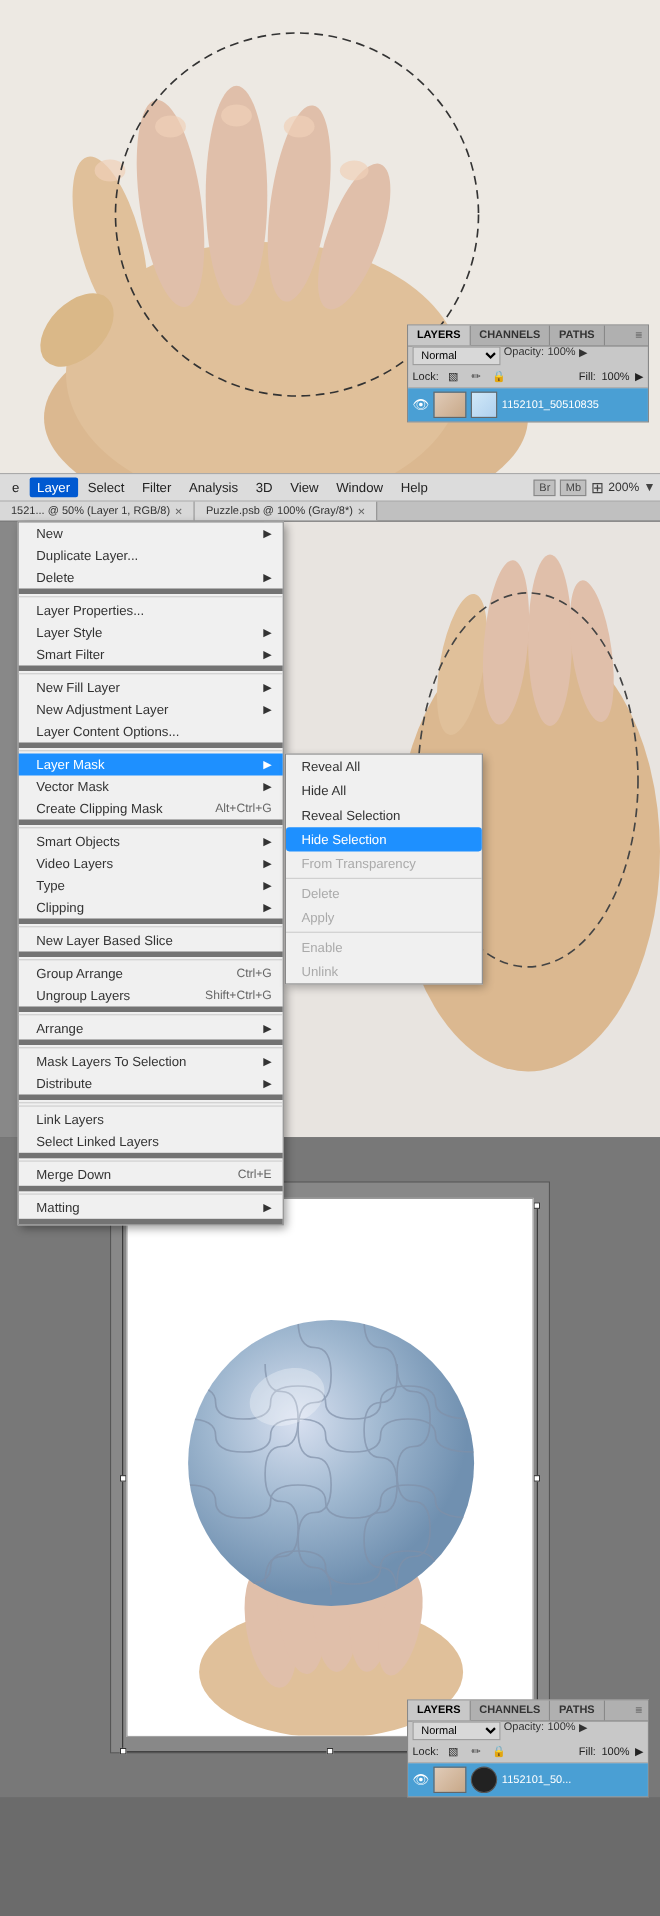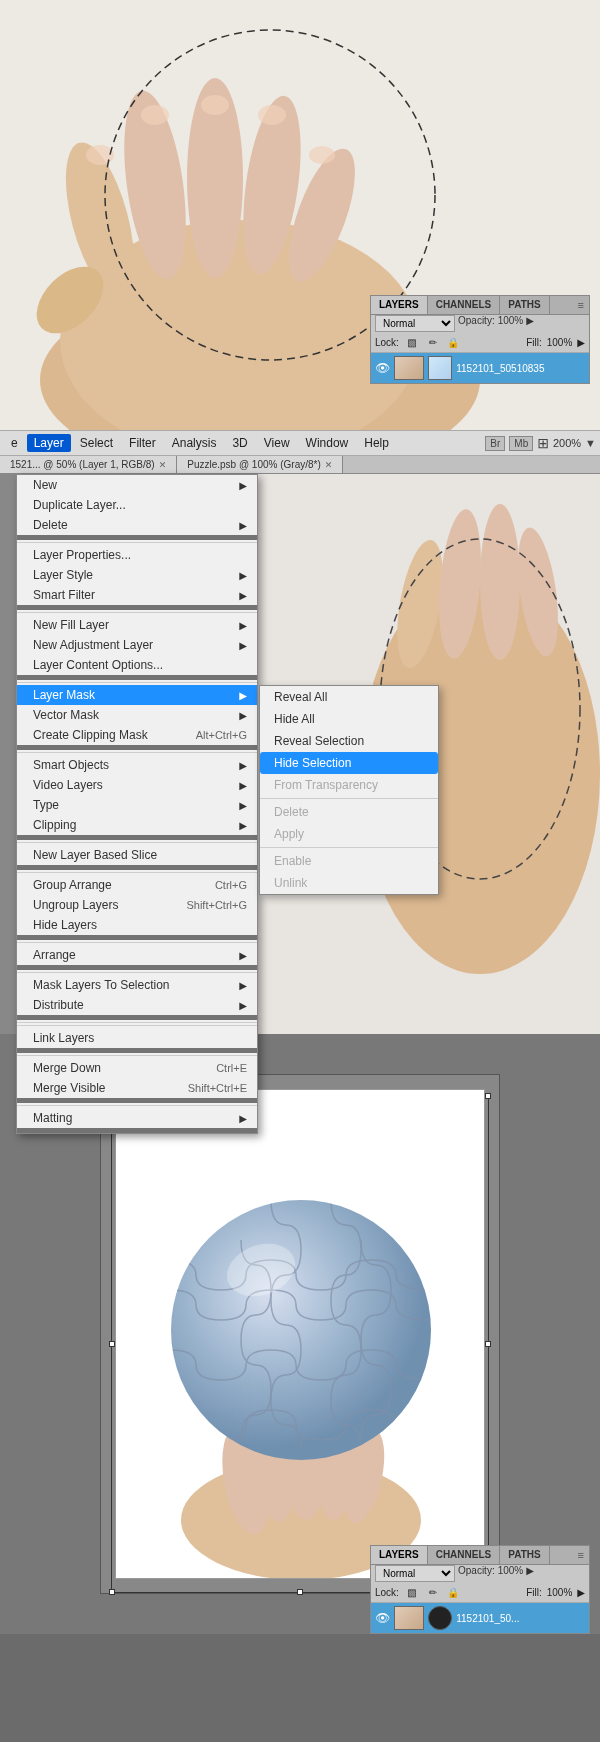--- a/index.html
+++ b/index.html
@@ -578,23 +578,20 @@
 
     <div class="menu-section">
       <div class="menu-entry">
         <span>Group Arrange</span>
         <span class="shortcut">Ctrl+G</span>
       </div>
       <div class="menu-entry">
         <span>Ungroup Layers</span>
         <span class="shortcut">Shift+Ctrl+G</span>
       </div>
-      <div class="menu-entry">
-        <span>Hide Layers</span>
-      </div>
     </div>
     <div class="menu-divider"></div>
 
     <div class="menu-section">
       <div class="menu-entry">
         <span>Arrange</span>
         <span class="arrow">▶</span>
       </div>
     </div>
     <div class="menu-divider"></div>
@@ -609,32 +606,31 @@
         <span class="arrow">▶</span>
       </div>
     </div>
     <div class="menu-divider"></div>
 
     <div class="menu-divider"></div>
 
     <div class="menu-section">
       <div class="menu-entry">
         <span>Link Layers</span>
+      </div>
+      <div class="menu-entry">
+        <span>Select Linked Layers</span>
       </div>
     </div>
     <div class="menu-divider"></div>
 
     <div class="menu-section">
       <div class="menu-entry">
         <span>Merge Down</span>
         <span class="shortcut">Ctrl+E</span>
-      </div>
-      <div class="menu-entry">
-        <span>Merge Visible</span>
-        <span class="shortcut">Shift+Ctrl+E</span>
       </div>
     </div>
     <div class="menu-divider"></div>
 
     <div class="menu-section">
       <div class="menu-entry">
         <span>Matting</span>
         <span class="arrow">▶</span>
       </div>
     </div>

